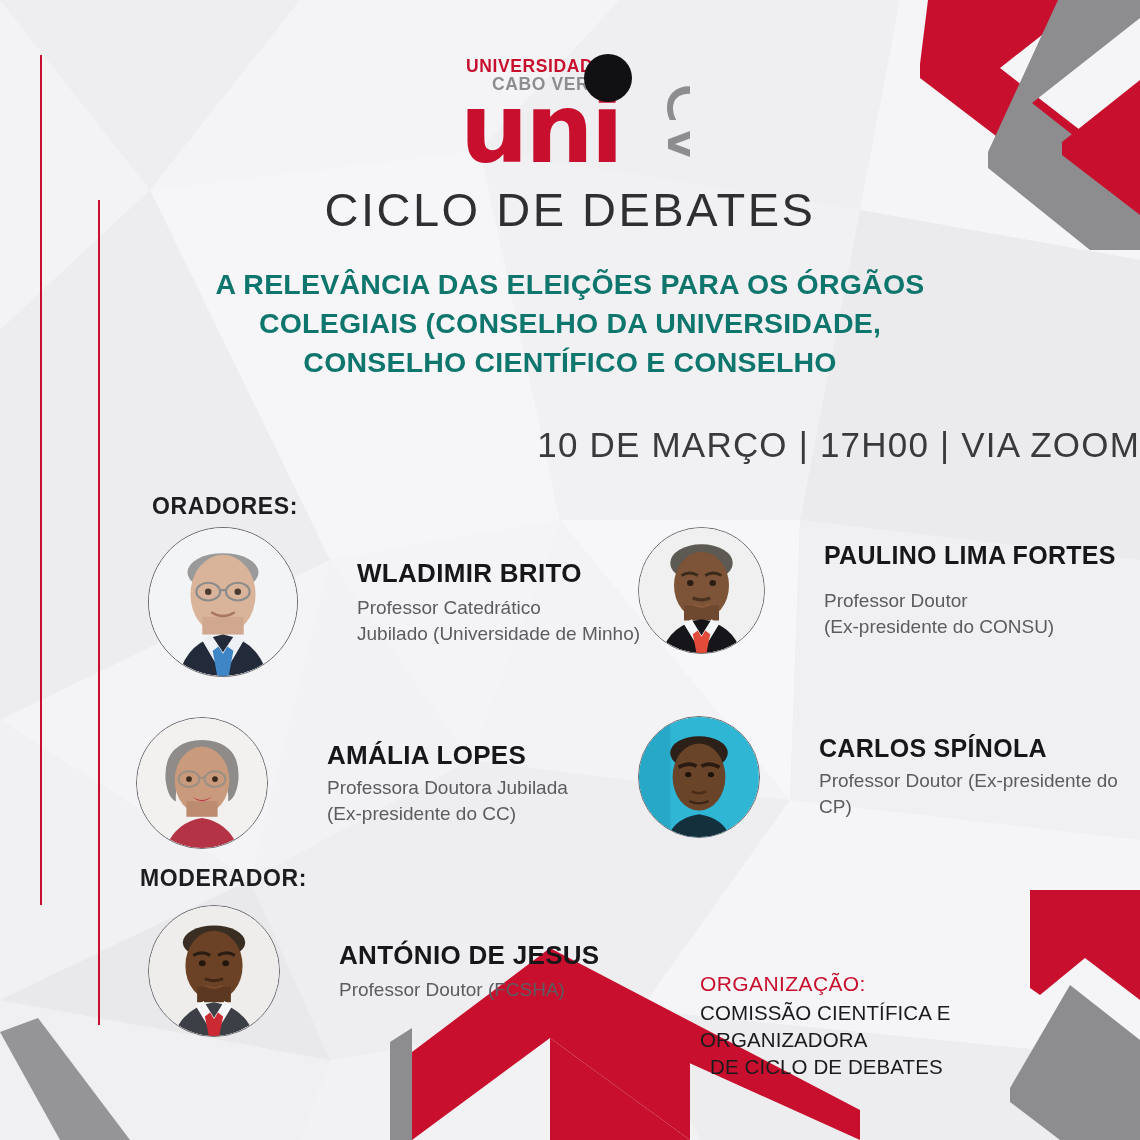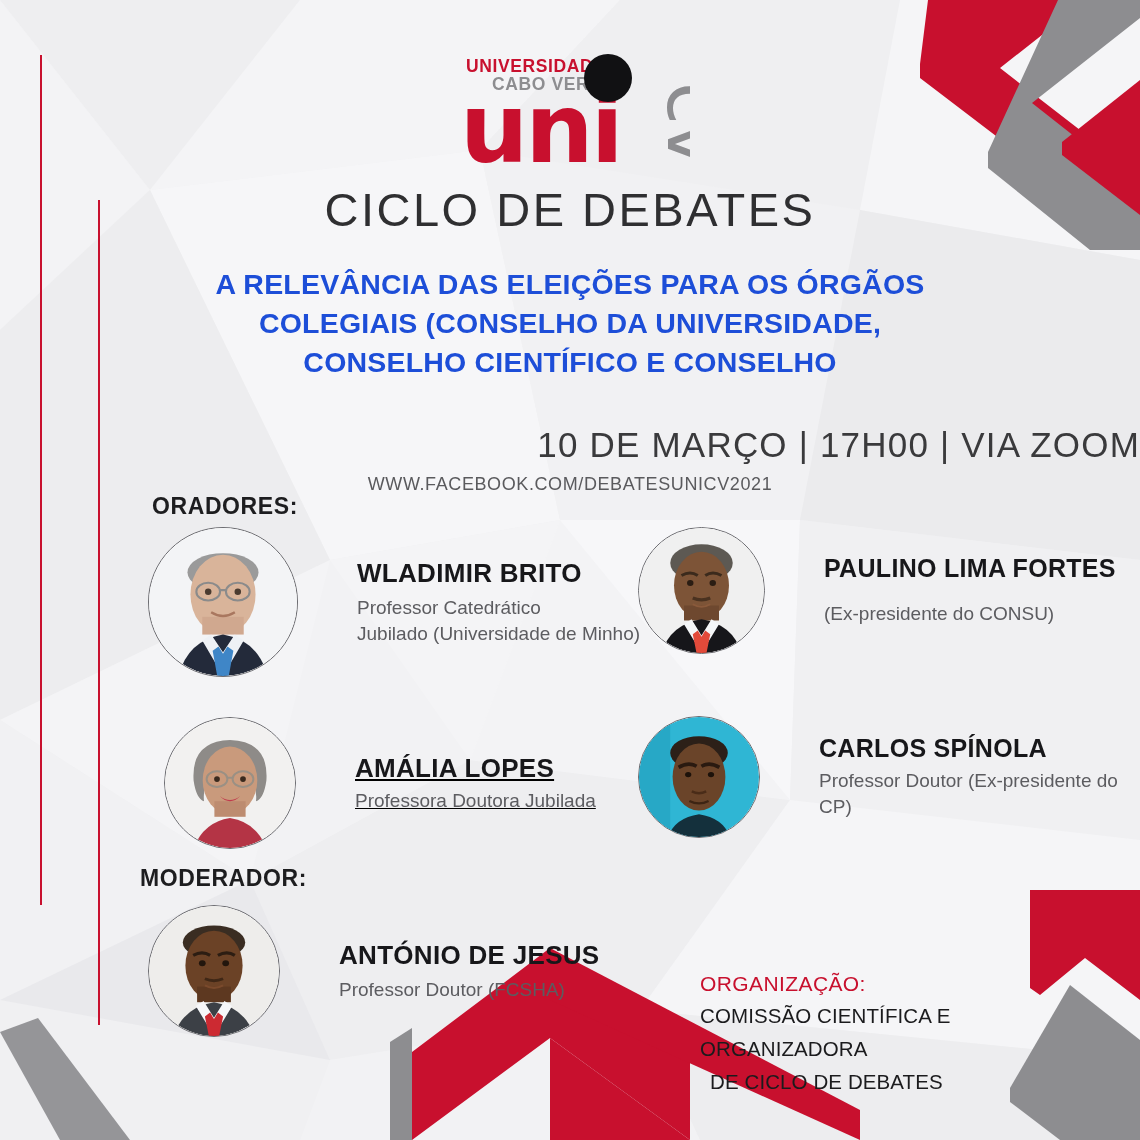--- a/index.html
+++ b/index.html
@@ -32,21 +32,21 @@
   #logo{position:absolute;left:460px;top:52px;width:230px;height:115px;}
 
   
   #ciclo{
     position:absolute;left:0;right:0;top:182px;text-align:center;
     font-size:47px;letter-spacing:2.5px;color:#2f2f31;
     font-weight:400;font-family:"Liberation Sans","DejaVu Sans",sans-serif;
   }
   #topic{
     position:absolute;left:170px;width:800px;top:265px;text-align:center;
-    color:#1d4ed8;font-weight:bold;font-size:28.5px;line-height:39px;
+    color:#0f766e;font-weight:bold;font-size:28.5px;line-height:39px;
     letter-spacing:.2px;
   }
   #when{
     position:absolute;left:0;right:0;top:425px;text-align:right;
     font-size:35px;color:#3a3a3c;letter-spacing:1.2px;font-weight:400;
   }
   #url{
     position:absolute;left:0;right:0;top:474px;text-align:center;
     font-size:18px;color:#5a5a5d;letter-spacing:.6px;
   }
@@ -73,39 +73,39 @@
   #p-wladimir{left:148px;top:527px;}
   #p-wladimir .avatar{width:148px;height:148px;}
   #p-wladimir .pname{font-size:26px;margin-bottom:6px;}
   #p-wladimir .prole{font-size:19px;line-height:26px;}
 
   #p-paulino{left:638px;top:527px;}
   #p-paulino .avatar{width:125px;height:125px;}
   #p-paulino .pname{font-size:25px;margin-bottom:18px;}
   #p-paulino .prole{font-size:19px;line-height:26px;}
 
-  #p-amalia{left:164px;top:717px;text-decoration:underline;}
+  #p-amalia{left:136px;top:717px;}
   #p-amalia .avatar{width:130px;height:130px;}
   #p-amalia .pname{font-size:26px;margin-bottom:4px;}
   #p-amalia .prole{font-size:19px;line-height:26px;}
 
   #p-carlos{left:638px;top:716px;}
   #p-carlos .avatar{width:120px;height:120px;}
   #p-carlos .pname{font-size:25px;margin-bottom:5px;}
   #p-carlos .prole{font-size:19px;line-height:26px;}
 
   #p-antonio{left:148px;top:905px;}
   #p-antonio .avatar{width:130px;height:130px;}
   #p-antonio .pname{font-size:26px;margin-bottom:6px;}
   #p-antonio .prole{font-size:19px;line-height:26px;}
 
   
   #org{position:absolute;left:700px;top:972px;width:400px;}
   #org-label{color:#c8102e;font-size:21px;letter-spacing:.4px;margin-bottom:3px;}
-  .org-line{color:#1b1b1d;font-size:20.5px;line-height:33px;letter-spacing:.1px;}
+  .org-line{color:#1b1b1d;font-size:20.5px;line-height:27px;letter-spacing:.1px;}
   #org-line-2{padding-left:10px;}
 </style>
 </head>
 <body>
 
 <div id="poster">
 
   <svg class="bg-poly" viewBox="0 0 1140 1140" preserveAspectRatio="none">
     <rect x="0" y="0" width="1140" height="1140" fill="#f0f0f2"></rect>
     <g stroke="none">
@@ -170,21 +170,20 @@
 
   <div id="ciclo">CICLO DE DEBATES</div>
 
   <div id="topic">
     <div>A RELEVÂNCIA DAS ELEIÇÕES PARA OS ÓRGÃOS</div>
     <div>COLEGIAIS (CONSELHO DA UNIVERSIDADE,</div>
     <div>CONSELHO CIENTÍFICO E CONSELHO</div>
   </div>
 
   <div id="when">10 DE MARÇO | 17H00 | VIA ZOOM</div>
-  <div id="url">WWW.FACEBOOK.COM/DEBATESUNICV2021</div>
 
   <div class="sec-label" id="label-oradores">ORADORES:</div>
   <div class="sec-label" id="label-moderador">MODERADOR:</div>
 
   <div class="person" id="p-wladimir">
     <div class="avatar">
       <svg viewBox="0 0 100 100" width="100%" height="100%">
         <defs>
             <clipPath id="c1">
               <circle cx="50" cy="50" r="50"></circle>
@@ -235,20 +234,21 @@
           <ellipse cx="41" cy="44" rx="2.6" ry="2.4" fill="#2a1d13"></ellipse>
           <ellipse cx="59" cy="44" rx="2.6" ry="2.4" fill="#2a1d13"></ellipse>
           <path d="M34 38 q7-4 13 0M53 38 q6-4 13 0" stroke="#3b2a1c" stroke-width="2.4" fill="none"></path>
           <path d="M43 56 q7 3 14 0" stroke="#4a3220" stroke-width="2.6" fill="none"></path>
           <path d="M43 61 q7 4 14 0" stroke="#8a5a3b" stroke-width="1.6" fill="none"></path>
         </g>
       </svg>
     </div>
     <div class="ptext">
       <div class="pname">PAULINO LIMA FORTES</div>
+      <div class="prole">Professor Doutor</div>
       <div class="prole">(Ex-presidente do CONSU)</div>
     </div>
   </div>
 
   <div class="person" id="p-amalia">
     <div class="avatar">
       <svg viewBox="0 0 100 100" width="100%" height="100%">
         <defs>
             <clipPath id="c3">
               <circle cx="50" cy="50" r="50"></circle>
@@ -267,20 +267,21 @@
           </g>
           <ellipse cx="40" cy="47" rx="2.2" ry="2.2" fill="#3a2a1e"></ellipse>
           <ellipse cx="60" cy="47" rx="2.2" ry="2.2" fill="#3a2a1e"></ellipse>
           <path d="M42 60 q8 6 16 0 -8 8-16 0z" fill="#c13a4c"></path>
         </g>
       </svg>
     </div>
     <div class="ptext">
       <div class="pname">AMÁLIA LOPES</div>
       <div class="prole">Professora Doutora Jubilada</div>
+      <div class="prole">(Ex-presidente do CC)</div>
     </div>
   </div>
 
   <div class="person" id="p-antonio">
     <div class="avatar">
       <svg viewBox="0 0 100 100" width="100%" height="100%">
         <defs>
             <clipPath id="c5">
               <circle cx="50" cy="50" r="50"></circle>
             </clipPath>

